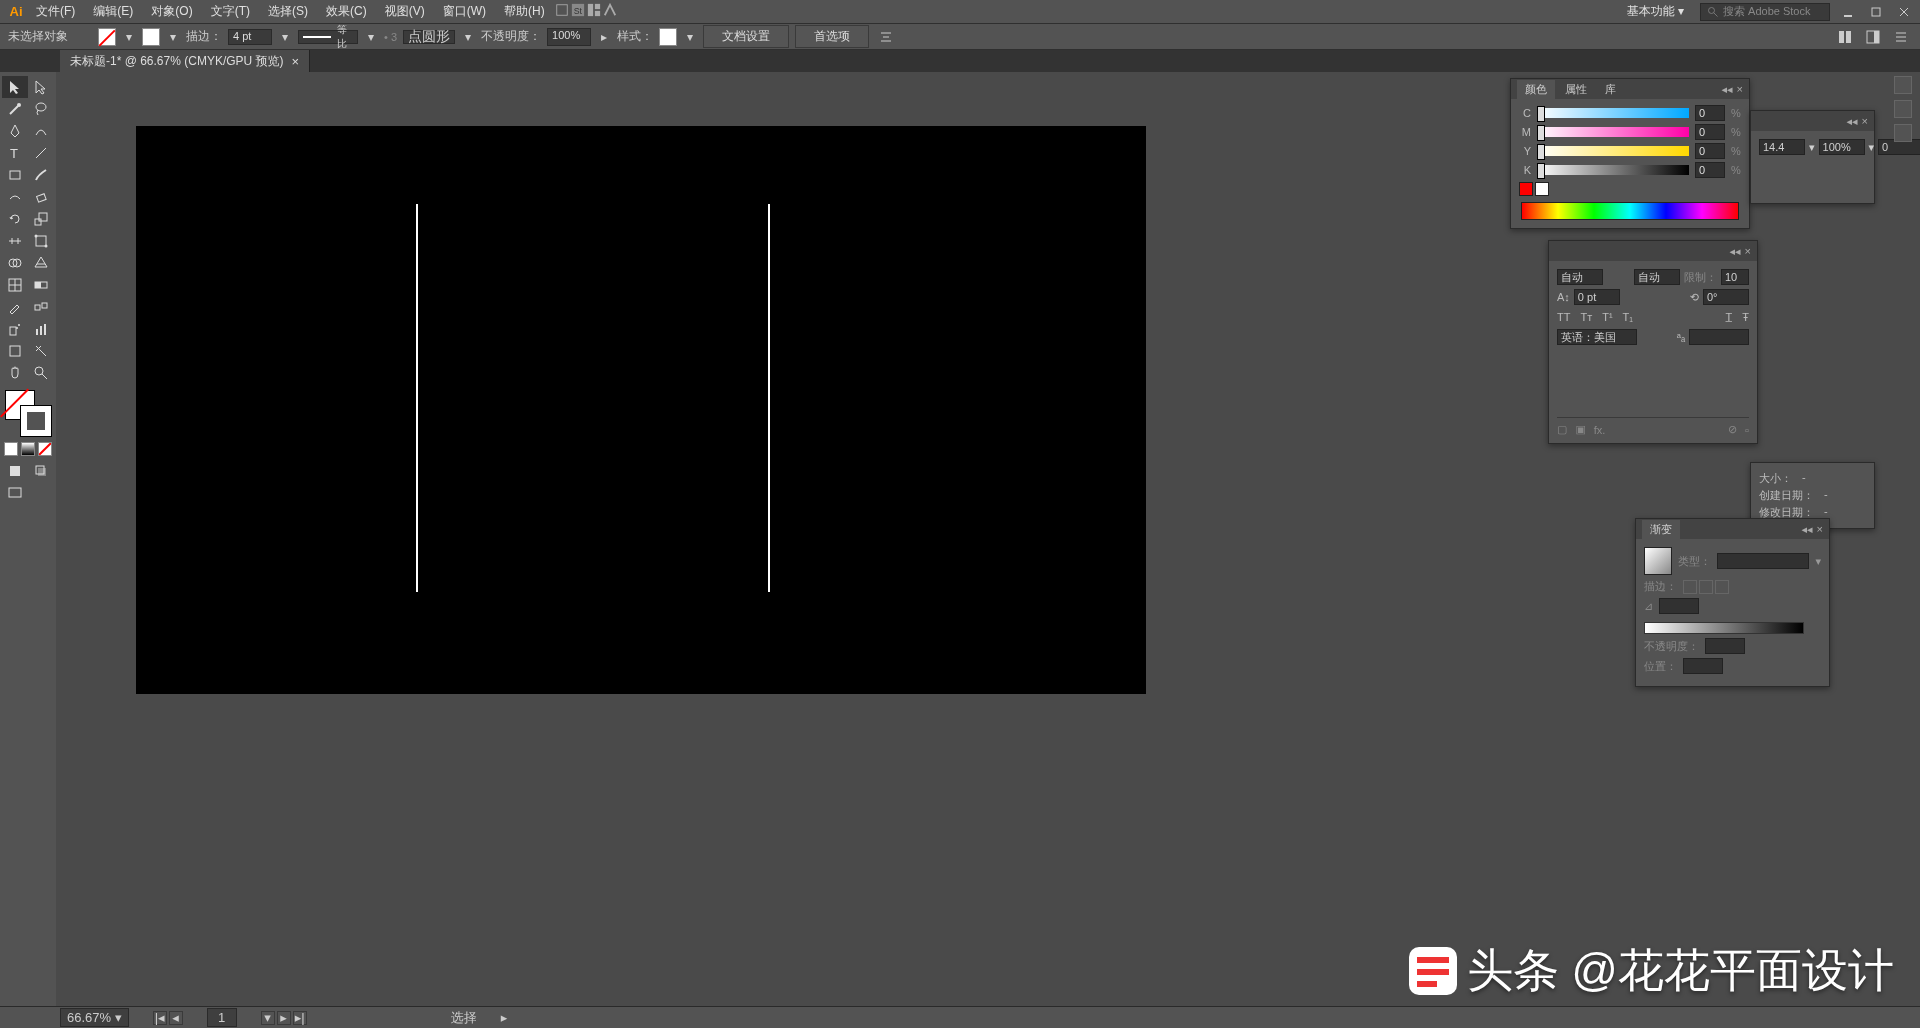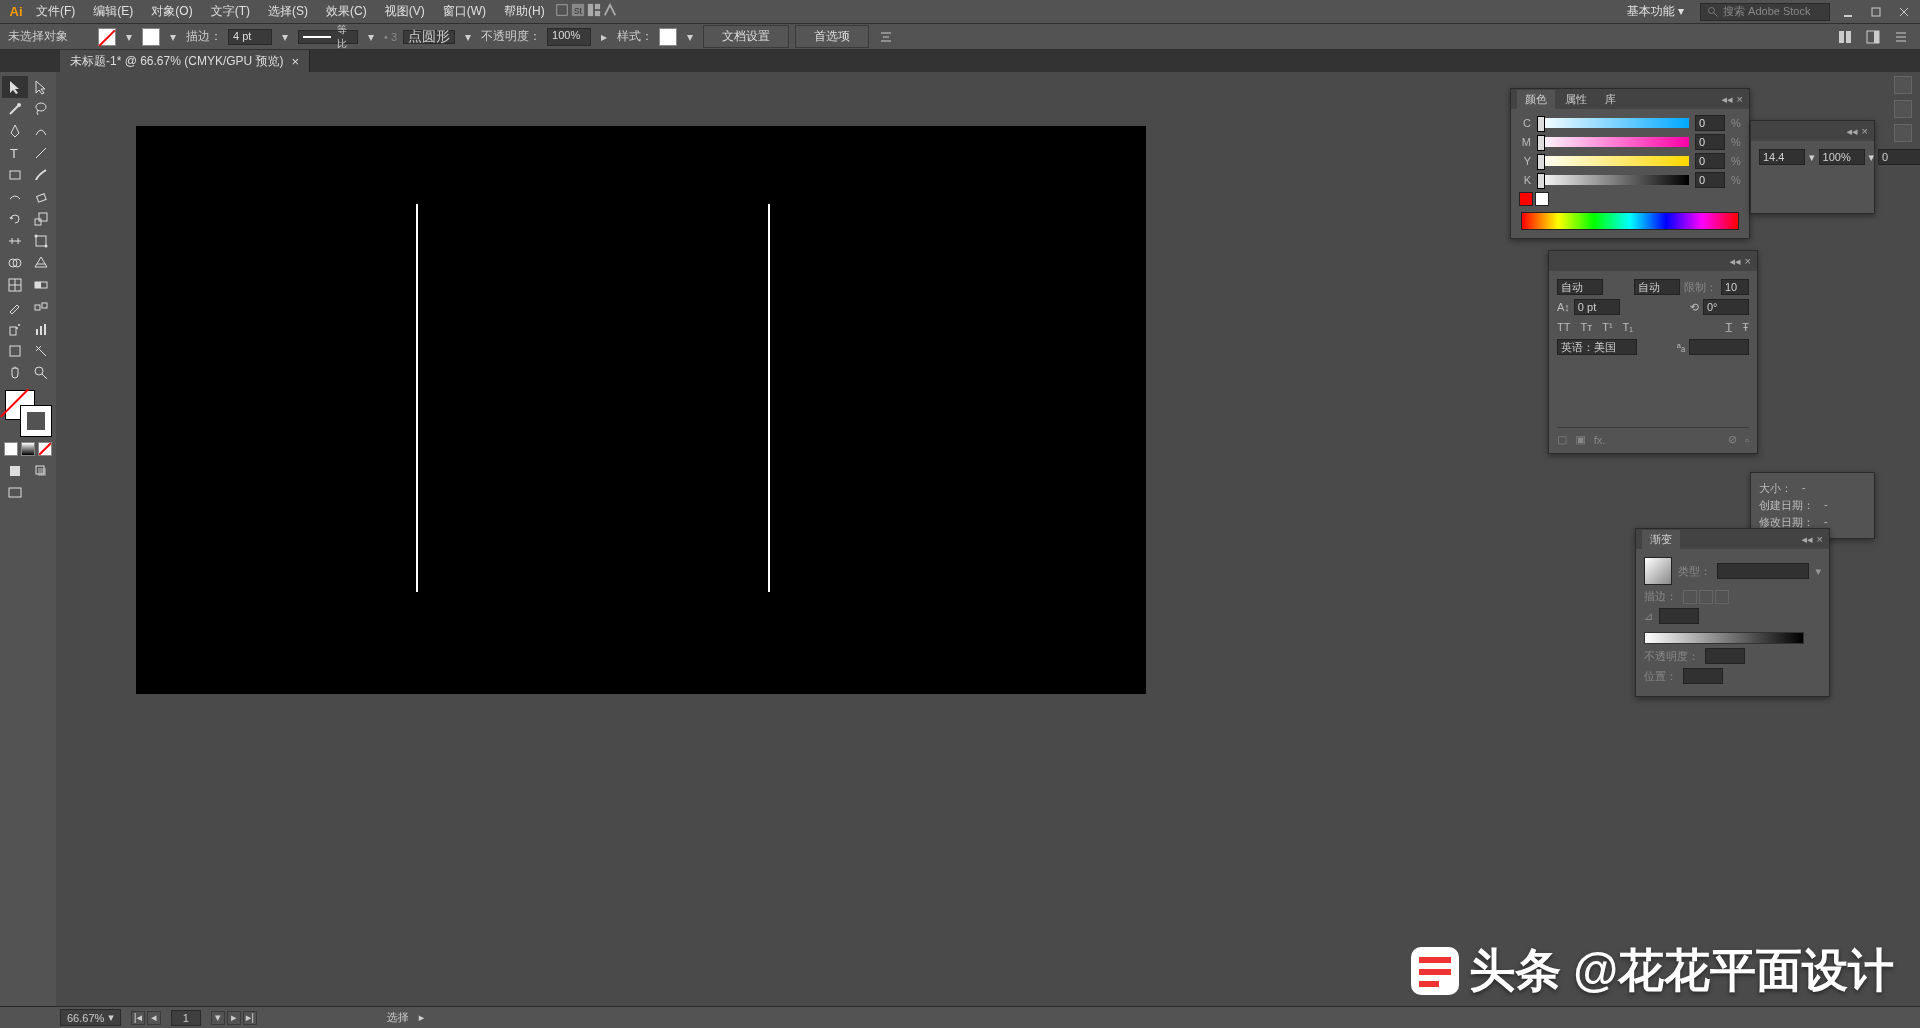--- a/index.html
+++ b/index.html
@@ -51,21 +51,21 @@
 .sm-grad { background:linear-gradient(#fff,#000); }
 .sm-none { background:#fff; position:relative; overflow:hidden; }
 .sm-none::after { content:""; position:absolute; width:150%; height:2px; background:red; transform:rotate(-45deg); top:40%; left:-25%; }
 
 .canvas-area { flex:1; background:#4a4a4a; display:flex; align-items:flex-start; justify-content:flex-start; padding-top:54px; padding-left:80px; overflow:hidden; }
 .artboard { width:1010px; height:568px; background:#000; position:relative; }
 .line1 { position:absolute; left:280px; top:78px; width:2px; height:388px; background:#fff; }
 .line2 { position:absolute; left:632px; top:78px; width:2px; height:388px; background:#fff; }
 
 .panels-area { position:absolute; right:0; top:72px; width:400px; height:720px; }
-.panel { position:absolute; background:#535353; border:1px solid #2a2a2a; box-shadow:0 2px 6px rgba(0,0,0,.4); font-size:11px;margin-top:10px; }
+.panel { position:absolute; background:#535353; border:1px solid #2a2a2a; box-shadow:0 2px 6px rgba(0,0,0,.4); font-size:11px; }
 .panel-titlebar { height:20px; background:#434343; display:flex; align-items:center; padding:0 6px; gap:2px; }
 .panel-tab { padding:2px 8px; cursor:pointer; color:#ccc; }
 .panel-tab.act { background:#535353; }
 .panel-ctrl { margin-left:auto; display:flex; gap:4px; }
 .panel-ctrl span { cursor:pointer; color:#aaa; font-size:11px; }
 .panel-body { padding:6px 8px; }
 
 .color-panel { width:240px; left:-10px; top:6px; }
 .color-row { display:flex; align-items:center; gap:6px; margin-bottom:3px; }
 .color-label { width:12px; text-align:right; color:#bbb; }
@@ -94,26 +94,26 @@
 .gr-link { width:125px; left:230px; top:390px; }
 .gradient-panel { width:195px; left:115px; top:446px; }
 .gradient-panel .panel-body { padding:8px; }
 .gp-row { display:flex; align-items:center; gap:6px; margin-bottom:4px; color:#999; }
 .gp-preview { width:28px; height:28px; background:linear-gradient(135deg,#fff,#888); border:1px solid #222; }
 .gp-select { flex:1; height:16px; background:#313131; border:1px solid #222; }
 .gp-strip { width:160px; height:12px; background:linear-gradient(90deg,#fff,#000); border:1px solid #333; margin:8px 0 4px; }
 .gp-label { color:#888; }
 .gp-field { width:40px; height:16px; background:#313131; border:1px solid #222; }
 
-.statusbar { position:absolute; bottom:0; left:0; right:0; height:22px; background:#535353; border-top:1px solid #2a2a2a; display:flex; align-items:center; padding:0 60px; gap:10px; font-size:11px; color:#ccc; }
+.statusbar { position:absolute; bottom:0; left:0; right:0; height:22px; background:#535353; border-top:1px solid #2a2a2a; display:flex; align-items:center; padding:0 60px; gap:24px; font-size:13px; color:#ccc; }
 .status-zoom { background:#3f3f3f; border:1px solid #2a2a2a; padding:1px 6px; display:flex; align-items:center; gap:4px; }
 .nav-arrows { display:flex; gap:2px; }
 .nav-arrows span { width:14px; height:14px; display:flex; align-items:center; justify-content:center; border:1px solid #3a3a3a; cursor:pointer; }
 
-.watermark { position:absolute; right:26px; bottom:26px; display:flex; align-items:center; gap:12px; font-size:46px; font-weight:700; color:#fff; text-shadow:0 2px 4px rgba(0,0,0,.5); }
+.watermark { position:absolute; right:26px; bottom:26px; display:flex; align-items:center; gap:12px; font-size:46px; font-weight:400; color:#fff; text-shadow:0 2px 4px rgba(0,0,0,.5); }
 .wm-logo { display:flex; align-items:center; gap:6px; }
 .wm-logo svg { width:56px; height:56px; }
 .tag-small { font-size:11px; color:#888; }
 
 .dockstrip { position:absolute; right:4px; top:76px; width:22px; display:flex; flex-direction:column; gap:6px; }
 .dockstrip div { width:18px; height:18px; border:1px solid #666; background:#535353; }
 </style>
 </head>
 <body>
 

